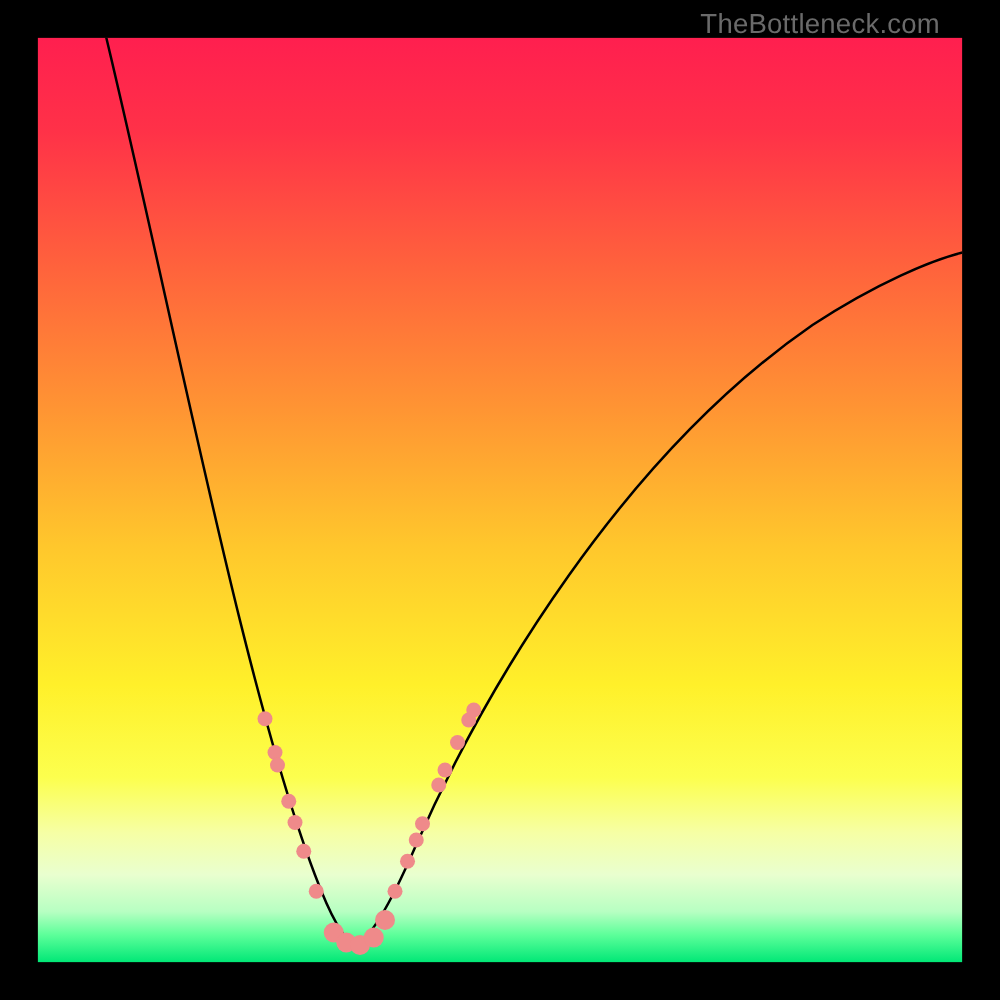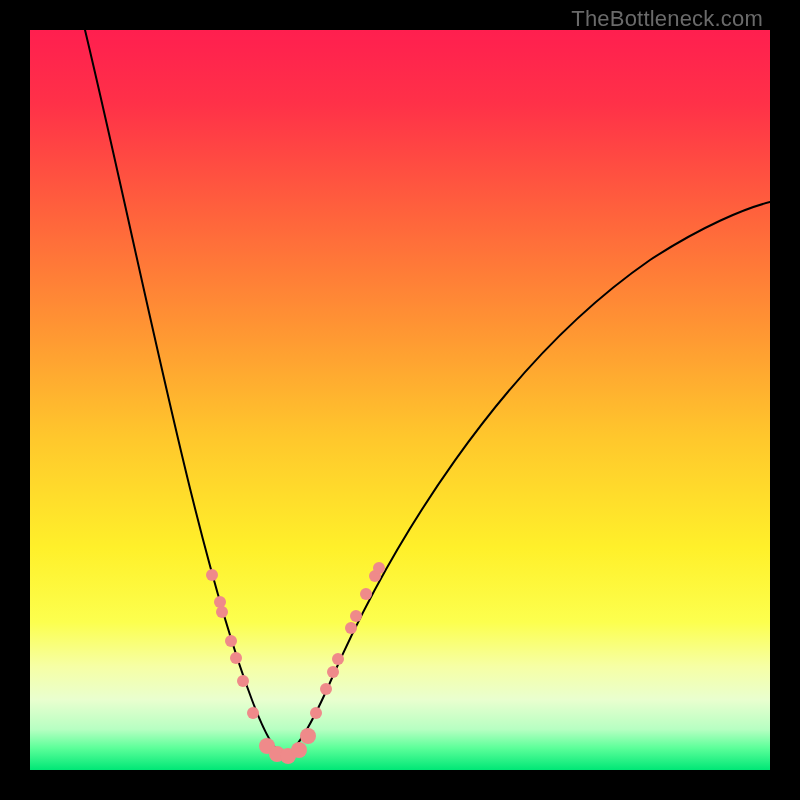--- a/index.html
+++ b/index.html
@@ -13,21 +13,21 @@
   .frame {
     position: absolute;
     left: 30px;
     top: 30px;
     width: 740px;
     height: 740px;
     overflow: hidden;
   }
   .attribution {
     position: absolute;
-    right: 37px;
+    right: 48px;
     top: 6px;
     font-family: Arial, Helvetica, sans-serif;
     font-size: 22px;
     font-weight: 500;
     letter-spacing: 0.2px;
   }
   .svg-fill {
     width: 100%;
     height: 100%;
     display: block;

